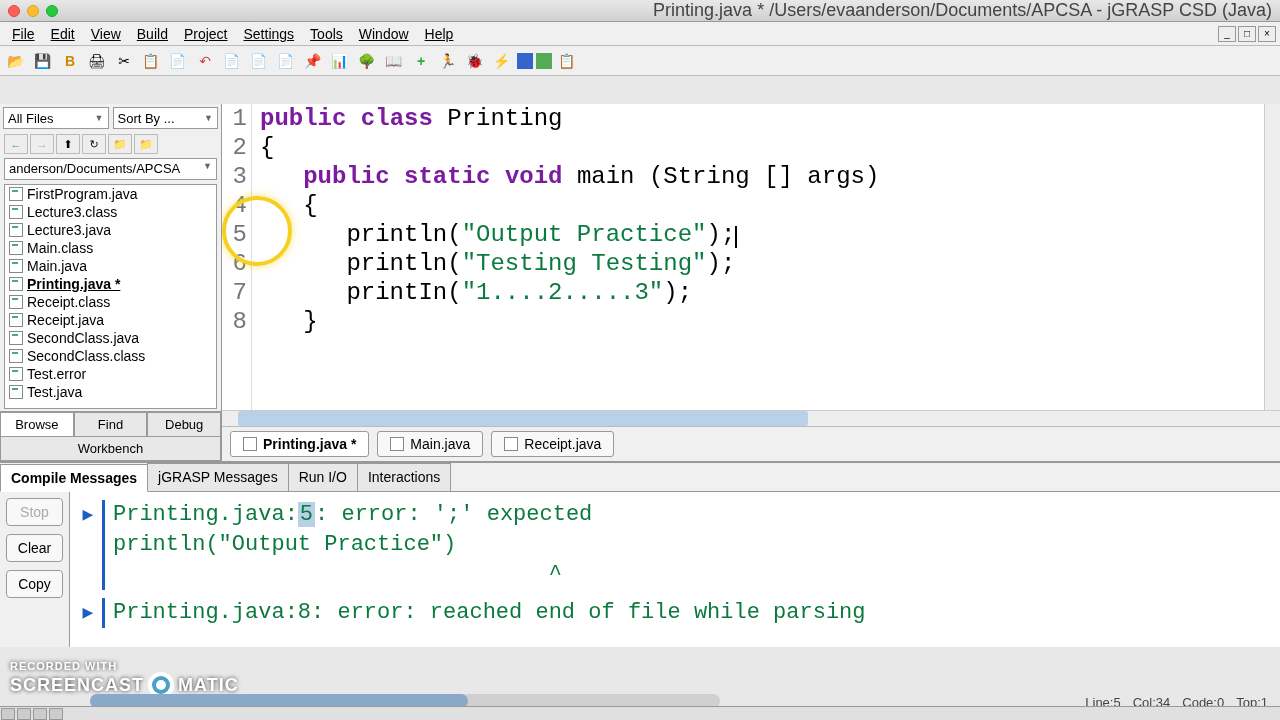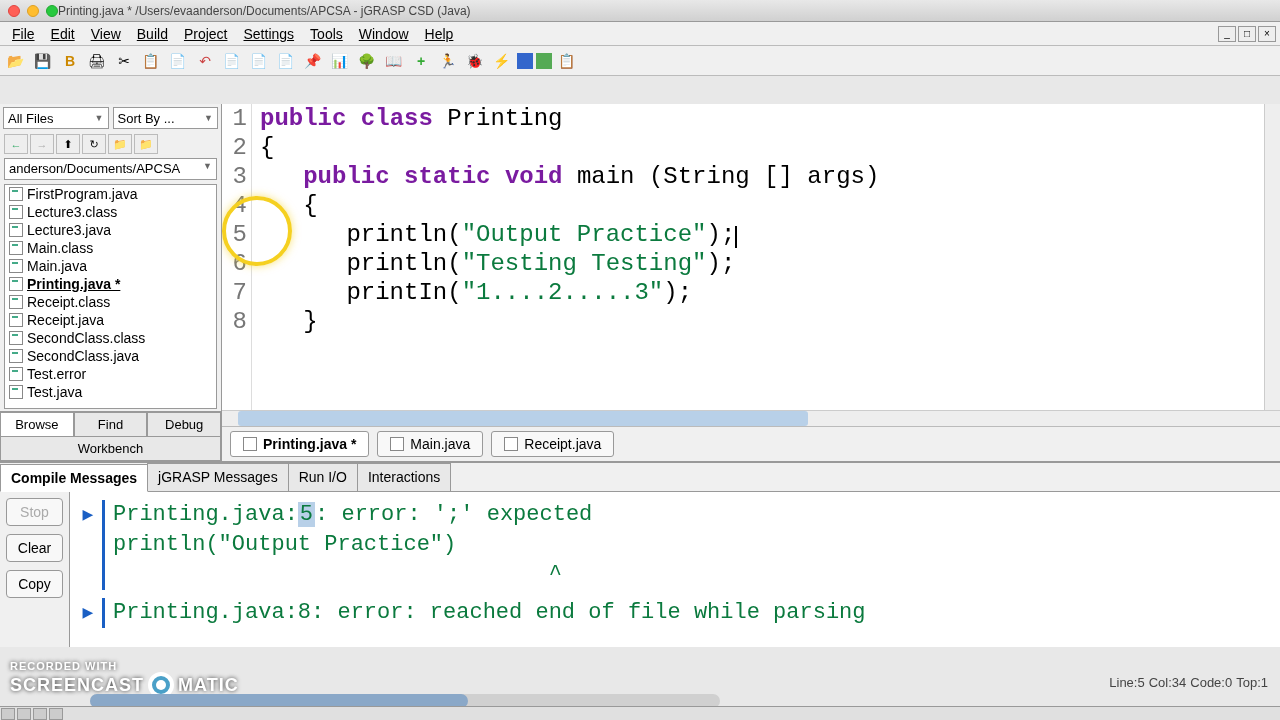--- a/index.html
+++ b/index.html
@@ -5,21 +5,21 @@
 * { box-sizing: border-box; margin: 0; padding: 0; }
 body { font-family: Arial, sans-serif; font-size: 13px; background: #e8e8e8; width: 1280px; height: 720px; overflow: hidden; position: relative; }
 
 
 .titlebar { height: 22px; background: linear-gradient(#e8e8e8, #d0d0d0); display: flex; align-items: center; padding: 0 8px; border-bottom: 1px solid #999; }
 .traffic { display: flex; gap: 7px; }
 .tl { width: 12px; height: 12px; border-radius: 50%; }
 .tl.red { background: #ff5f56; border: 1px solid #e04540; }
 .tl.yellow { background: #ffbd2e; border: 1px solid #dfa023; }
 .tl.green { background: #27c93f; border: 1px solid #1fa82f; }
-.title-text { flex: 1; text-align: left; font-size: 12px; color: #444; }
+.title-text { flex: 1; text-align: right; font-size: 18px; color: #444; }
 
 
 .menubar { height: 24px; background: #f0f0f0; display: flex; align-items: center; padding: 0 4px; border-bottom: 1px solid #bbb; }
 .menubar span { padding: 3px 8px; font-size: 14px; cursor: default; text-decoration: underline; }
 .win-controls { margin-left: auto; display: flex; gap: 2px; }
 .win-btn { width: 18px; height: 16px; border: 1px solid #999; background: #eee; display: flex; align-items: center; justify-content: center; font-size: 10px; }
 
 
 .toolbar { height: 30px; background: #f0f0f0; display: flex; align-items: center; padding: 2px 4px; gap: 3px; border-bottom: 1px solid #bbb; }
 .tbtn { width: 24px; height: 24px; border: 1px solid transparent; display: flex; align-items: center; justify-content: center; font-size: 14px; }
@@ -78,21 +78,21 @@
 .cbtn { border: 1px solid #999; background: #f8f8f8; padding: 5px; font-size: 14px; text-align: center; border-radius: 4px; }
 .cbtn.disabled { color: #aaa; }
 
 .console-out { flex: 1; font-family: 'Courier New', monospace; font-size: 22px; padding: 8px 4px; position: relative; overflow: hidden; }
 .play-icon { color: #1a5fc4; font-size: 18px; display: inline-block; width: 28px; text-align: center; }
 .err-line { color: #0b7a3e; display: flex; align-items: baseline; line-height: 30px; }
 .err-hl { background: #b8d0e8; padding: 0 2px; }
 .vert-bar { border-left: 3px solid #1a5fc4; padding-left: 8px; }
 
 
-.statusbar { position: absolute; bottom: 28px; right: 6px; display: flex; gap: 4px; font-size: 13px; color: #444; background: #e8e8e8; padding: 2px 6px; }
+.statusbar { position: absolute; bottom: 8px; right: 6px; display: flex; gap: 12px; font-size: 13px; color: #444; background: #e8e8e8; padding: 2px 6px; }
 
 
 .watermark { position: absolute; left: 10px; bottom: 22px; color: #fff; font-family: Arial; font-weight: bold; text-shadow: 0 0 4px rgba(0,0,0,0.8); }
 .wm-small { font-size: 11px; letter-spacing: 1px; }
 .wm-big { font-size: 18px; letter-spacing: 1px; display: flex; align-items: center; gap: 4px; }
 .wm-circle { width: 26px; height: 26px; border: 4px solid #fff; border-radius: 50%; display: inline-flex; align-items: center; justify-content: center; background: #4aa0c8; }
 .wm-dot { width: 10px; height: 10px; background: #fff; border-radius: 50%; }
 
 .bottom-scroll { position: absolute; bottom: 12px; left: 90px; right: 560px; height: 14px; background: #d0d0d0; border-radius: 7px; }
 .bottom-scroll-thumb { width: 60%; height: 100%; background: #8aa8c8; border-radius: 7px; }
@@ -197,25 +197,25 @@
       <div class="file-item">
           <span class="file-icon"></span>
           <span>Receipt.class</span>
         </div>
       <div class="file-item">
           <span class="file-icon"></span>
           <span>Receipt.java</span>
         </div>
       <div class="file-item">
           <span class="file-icon"></span>
+          <span>SecondClass.java</span>
+        </div>
+      <div class="file-item">
+          <span class="file-icon"></span>
           <span>SecondClass.class</span>
-        </div>
-      <div class="file-item">
-          <span class="file-icon"></span>
-          <span>SecondClass.java</span>
         </div>
       <div class="file-item">
           <span class="file-icon"></span>
           <span>Test.error</span>
         </div>
       <div class="file-item">
           <span class="file-icon"></span>
           <span>Test.java</span>
         </div>
     </div>

